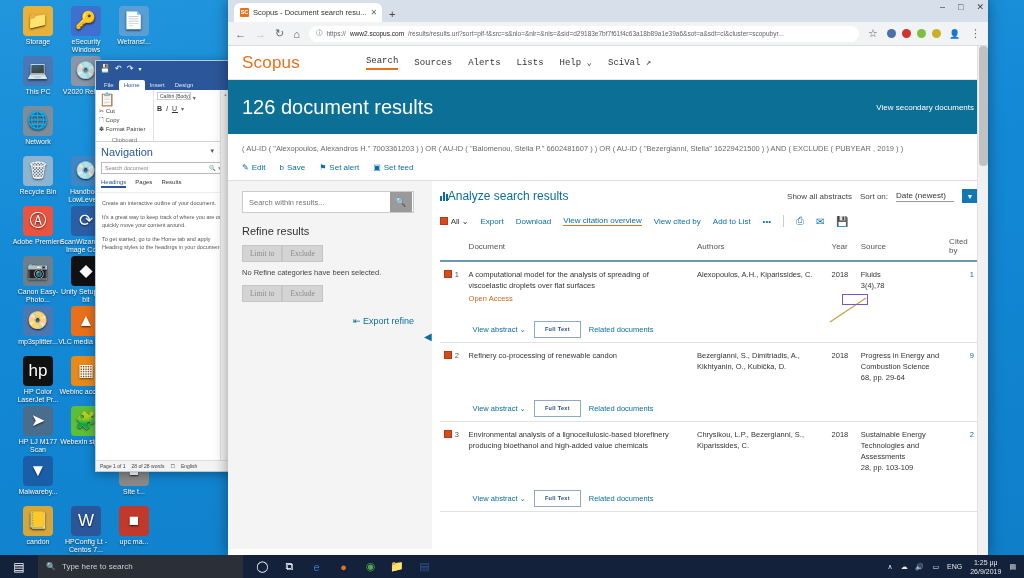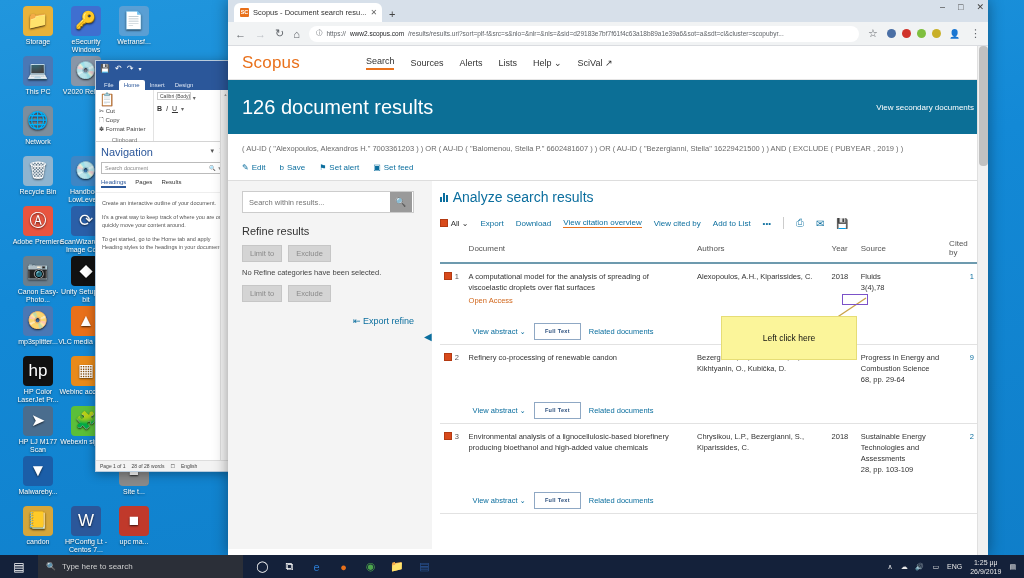--- a/index.html
+++ b/index.html
@@ -172,21 +172,21 @@
   .sc-header {
     height: 34px; background: #fff;
     display: flex; align-items: center;
     padding: 0 14px; border-bottom: 1px solid #e5e5e5;
   }
   .sc-logo { font-size: 17px; color: #e9711c; letter-spacing: .2px; text-align: center; }
   .sc-nav {
     margin-left: 66px; display: flex; align-items: center; gap: 16px;
     font-size: 9px; color: #333;
   }
-  .sc-nav a { color: #333; text-decoration: none; }
+  .sc-nav a { color: #333; text-decoration: none; font-family: Liberation Mono, monospace; }
   .sc-nav a.active { color: #333; border-bottom: 2px solid #e9711c; padding-bottom: 2px; }
   .sc-create {
     background: #0c7db5; color: #fff; font-size: 9px;
     padding: 4px 8px; border: 1px solid #0a6c9e; white-space: nowrap;
   }
   .sc-signin { font-size: 9px; color: #333; }
   .sc-burger { margin-left: 16px; display: inline-block; }
   .sc-burger span {
     display: block; width: 18px; height: 2px; background: #333; margin: 3px 0;
   }
@@ -216,39 +216,39 @@
   .sc-searchwithin input {
     border: none; outline: none; font-size: 7.5px; color: #888;
     padding: 0 6px; width: 140px; font-family: inherit; background: transparent;
   }
   .sc-searchbtn {
     width: 22px; height: 20px; background: #9a9a9a; color: #fff;
     display: flex; align-items: center; justify-content: center;
     font-size: 9px; margin-right: 1px;
   }
   .sc-refine-h { font-size: 11px; color: #333; margin: 12px 0 8px; }
-  .sc-btnrow { display: flex; gap: 6px; margin-bottom: 6px; }
+  .sc-btnrow { display: flex; margin-bottom: 6px; font-family: Liberation Serif, serif; }
   .sc-gbtn {
     background: #d4d4d4; color: #8a8a8a; font-size: 7.5px;
     padding: 3px 7px; border: 1px solid #c6c6c6;
   }
   .sc-norefine { font-size: 7.5px; color: #444; margin: 6px 0 8px; }
   .sc-exportrefine {
     text-align: right; font-size: 9px; color: #0b6e9e; margin-top: 14px;
   }
   .sc-collapse {
     align-self: flex-start; margin-top: 150px;
     color: #0b6e9e; font-size: 10px;
   }
   .sc-right { flex: 1; background: #fff; padding: 8px 10px 0 8px; position: relative; }
   .sc-analyze-row {
     display: flex; align-items: center; justify-content: space-between;
     padding-bottom: 8px;
   }
-  .sc-analyze { font-size: 14px; color: #0b6e9e; display: flex; align-items: center; gap: 5px; }
+  .sc-analyze { font-size: 12px; color: #0b6e9e; display: flex; align-items: center; }
   .sc-analyze-ic { display: inline-flex; align-items: flex-end; gap: 1px; height: 9px; }
   .sc-analyze-ic i { display: block; width: 2px; background: #0b6e9e; }
   .sc-sort { display: flex; align-items: center; gap: 8px; font-size: 8px; color: #444; }
   .sc-sort .abstracts { color: #444; }
   .sc-sortsel {
     border-bottom: 1px solid #9a9a9a; padding-bottom: 1px; color: #333;
     min-width: 58px;
   }
   .sc-sortcaret {
     width: 16px; height: 14px; background: #1278b5; color: #fff;
@@ -636,20 +636,26 @@
 
         <div class="sc-right">
           <div class="sc-analyze-row">
             <span class="sc-analyze">
               <span class="sc-analyze-ic">
                   <i style="height:5px"></i>
                   <i style="height:9px"></i>
                   <i style="height:7px"></i>
                 </span>
               <span>Analyze search results</span>
+            </span>
+            <span class="sc-sort">
+              <span class="abstracts">Show all abstracts</span>
+              <span>Sort on:</span>
+              <span class="sc-sortsel">Date (newest)</span>
+              <span class="sc-sortcaret">▼</span>
             </span>
           </div>
 
           <div class="sc-toolbar">
             <span class="sc-all"><span class="sc-chk"></span><span>All ⌄</span></span>
             <span>Export</span>
             <span>Download</span>
             <span class="sc-underline">View citation overview</span>
             <span>View cited by</span>
             <span>Add to List</span>
@@ -732,23 +738,20 @@
       </div>
 
       <div class="vscroll">
         <div class="vthumb"></div>
       </div>
 
       <svg class="callout-tail" viewBox="0 0 40 28">
         <line x1="38" y1="2" x2="2" y2="26" stroke="#c9a24a" stroke-width="1.4"></line>
       </svg>
       <div class="hl-box"></div>
-      <div class="callout">
-        <span>Left click here</span>
-      </div>
     </div>
   </div>
 
   <div id="taskbar">
     <span class="tb-start">▤</span>
     <div class="tb-search">
       <span>🔍</span>
       <span>Type here to search</span>
     </div>
     <div class="tb-icons">

